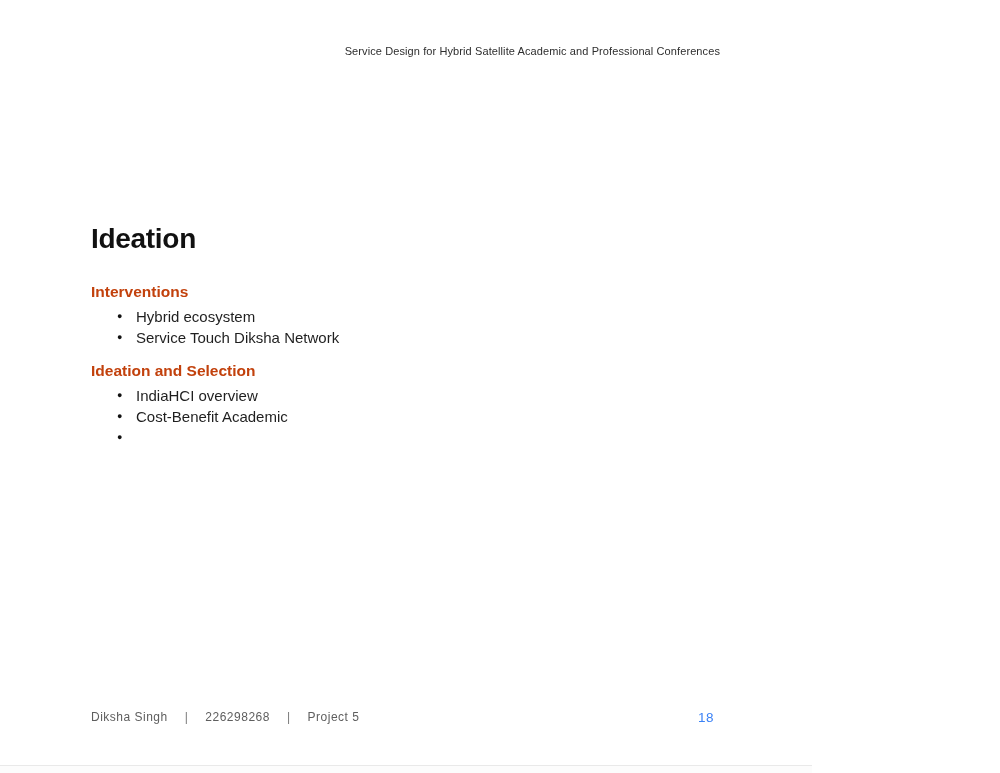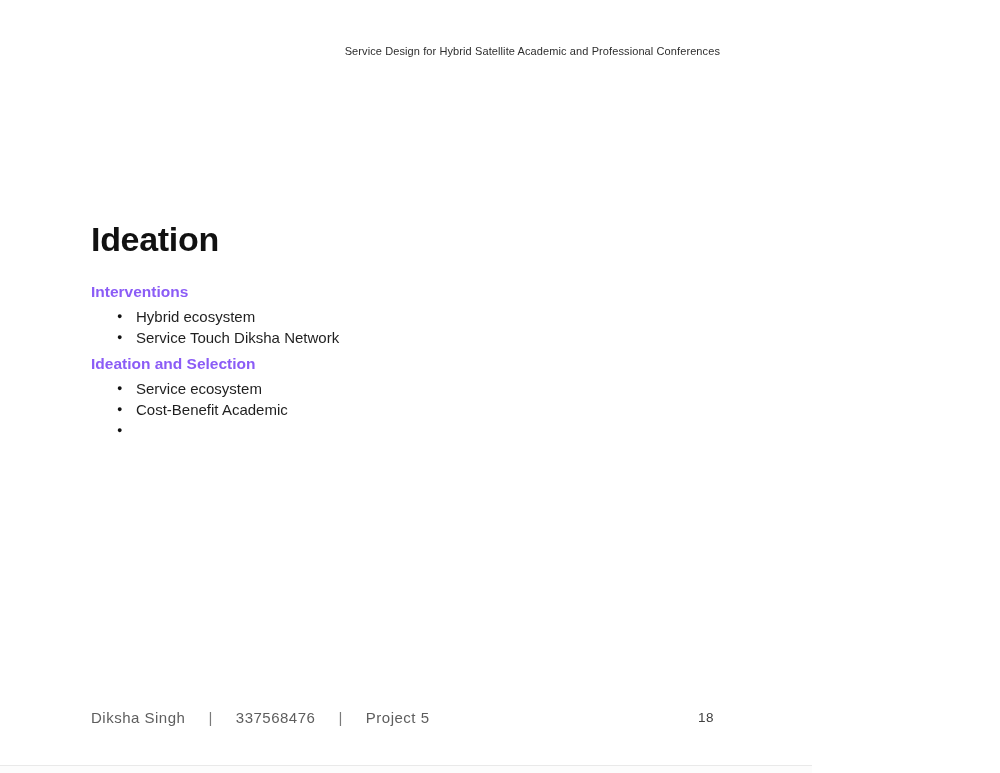--- a/index.html
+++ b/index.html
@@ -30,34 +30,34 @@
   }
   
   .content {
     position: absolute;
     left: 91px;
     top: 222px;
     right: 91px;
   }
   .page-title {
     margin: 0;
-    font-size: 34px;
+    font-size: 28px;
     line-height: 34px;
     font-weight: 700;
     letter-spacing: -0.3px;
     color: #111111;
   }
   .section { margin-top: 28px; }
-  .section + .section { margin-top: 8px; }
+  .section + .section { margin-top: 15px; }
   .section-heading {
     margin: 0;
     font-size: 15.5px;
     line-height: 15px;
     font-weight: 700;
-    color: #8b5cf6;
+    color: #c2410c;
   }
   ul.bullet-list {
     list-style: none;
     margin: 7px 0 0 0;
     padding: 0;
   }
   ul.bullet-list li {
     position: relative;
     padding-left: 45px;
     font-size: 15px;
@@ -72,35 +72,35 @@
     line-height: 21px;
     color: #111111;
   }
   
   .footer {
     position: absolute;
     left: 91px;
     top: 710px;
     display: flex;
     align-items: baseline;
-    gap: 23px;
-    font-size: 15px;
+    gap: 17px;
+    font-size: 12px;
     line-height: 15px;
     letter-spacing: 0.5px;
     color: #5e5e5e;
   }
   .footer .sep { color: #7a7a7a; }
   .page-number {
     position: absolute;
     top: 709px;
     right: 98px;
     font-size: 13.5px;
     line-height: 17px;
     letter-spacing: 0.5px;
-    color: #404040;
+    color: #3b82f6;
   }
   
   .page-edge {
     position: absolute;
     left: 0;
     right: 0;
     top: 765px;
     height: 8px;
     border-top: 1px solid #e9e9e9;
     background: #fcfcfc;
@@ -129,38 +129,38 @@
           <span>Service Touch Diksha Network</span>
         </li>
       </ul>
     </div>
 
     <div class="section">
       <h2 class="section-heading">Ideation and Selection</h2>
       <ul class="bullet-list">
         <li>
           <span class="bullet">●</span>
-          <span>Service ecosystem</span>
+          <span>IndiaHCI overview</span>
         </li>
         <li>
           <span class="bullet">●</span>
           <span>Cost-Benefit Academic</span>
         </li>
         <li>
           <span class="bullet">●</span>
         </li>
       </ul>
     </div>
 
   </div>
 
   <div class="footer">
     <span>Diksha Singh</span>
     <span class="sep">|</span>
-    <span>337568476</span>
+    <span>226298268</span>
     <span class="sep">|</span>
     <span>Project 5</span>
   </div>
 
   <div class="page-number">18</div>
 
   <div class="page-edge"></div>
 
 </div>
 

